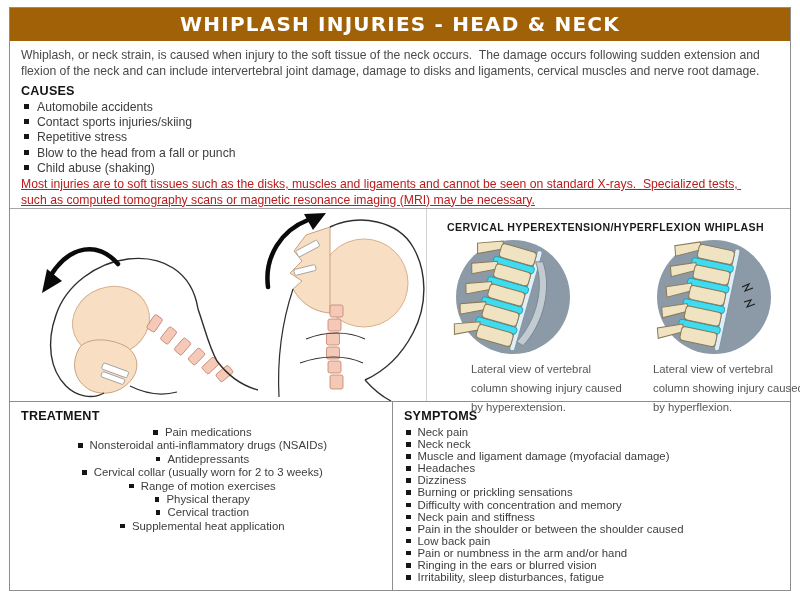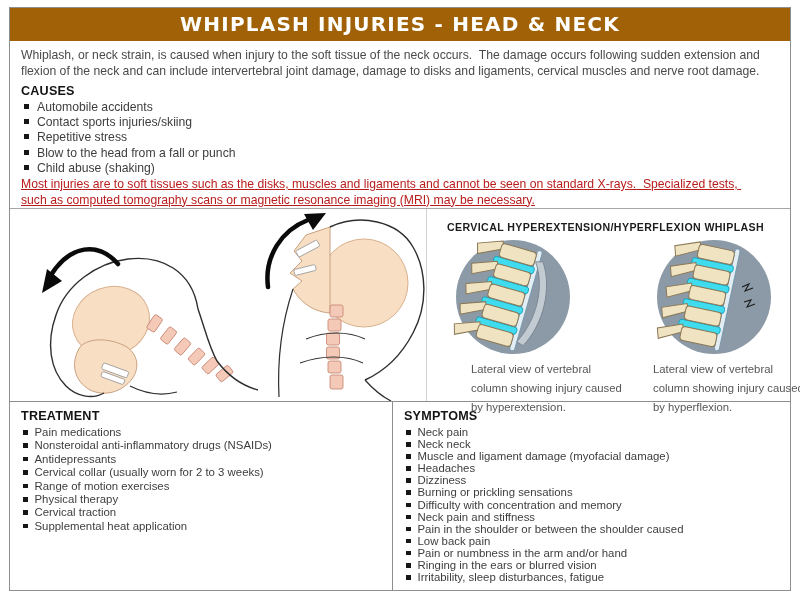--- a/index.html
+++ b/index.html
@@ -24,21 +24,21 @@
   .circ1{left:26px;} .circ2{left:227px;}
   .caption{position:absolute;top:151px;width:152px;font-size:11.3px;line-height:19px;color:#565656;}
   .cap1{left:44px;} .cap2{left:226px;}
 
   .bottom{position:absolute;left:0;right:0;top:394px;bottom:0;display:flex;}
   .col{box-sizing:border-box;padding:7px 10px 0 11px;}
   .col-treatment{width:383px;border-right:1px solid #8e8e8e;}
   .col-symptoms{flex:1;}
   ul.blist2{list-style:none;margin:3px 0 0 0;padding:0;}
   ul.blist2 li{font-size:11.4px;color:#3d3d3d;padding-left:2px;white-space:nowrap;}
-  .col-treatment ul.blist2 li{line-height:13.4px;}
+  .col-treatment ul.blist2 li{line-height:13.4px;text-align:center;}
   .col-symptoms ul.blist2 li{line-height:12.1px;}
   ul.blist2 .sq{width:4.5px;height:4.5px;margin-right:7px;vertical-align:1.5px;}
 </style>
 </head>
 <body>
 
 <div class="document">
 
   <div class="titlebar">WHIPLASH INJURIES - HEAD &amp; NECK</div>
 

